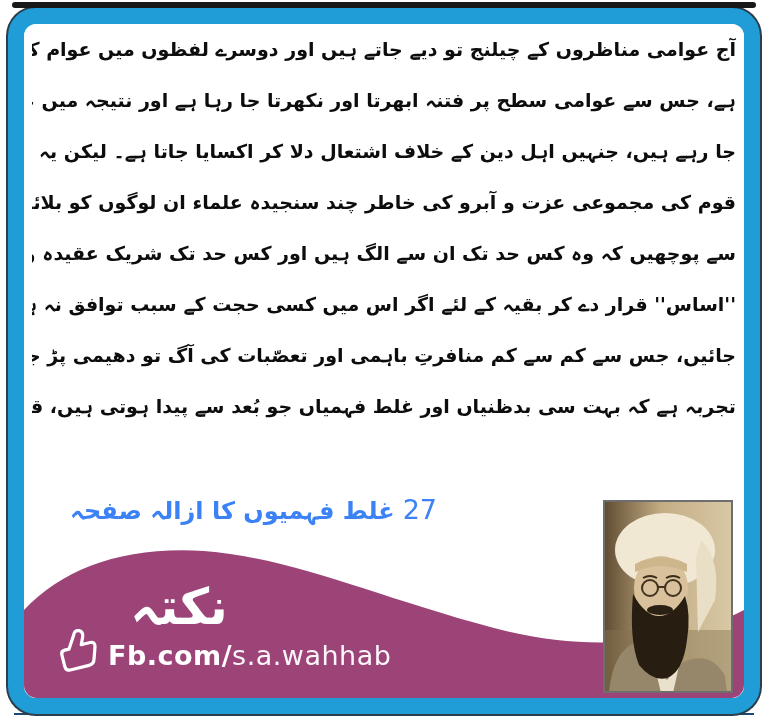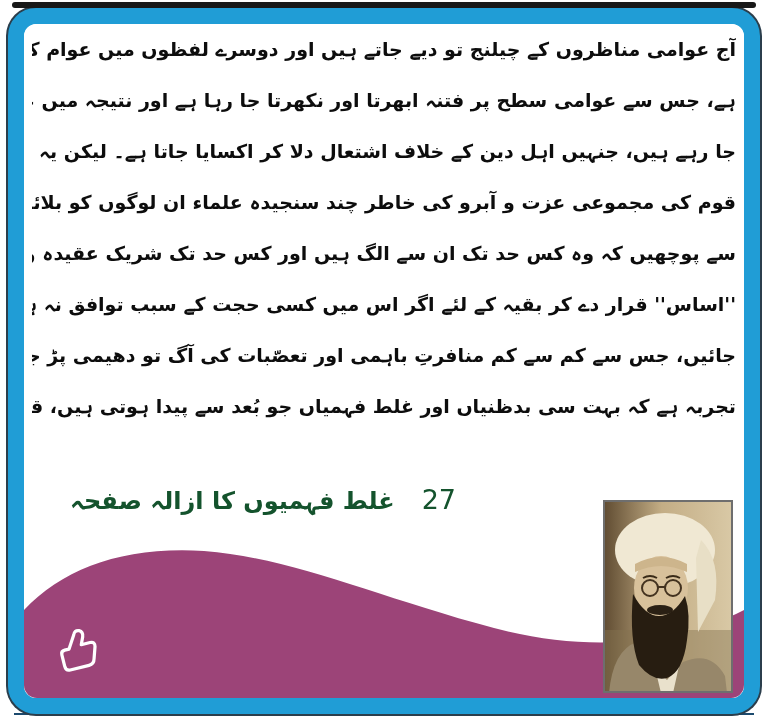--- a/index.html
+++ b/index.html
@@ -13,24 +13,24 @@
   .content{position:relative;width:720px;height:674px;border-radius:13px;overflow:hidden;background:#ffffff;}
 
   
   .text-block{position:absolute;left:8px;right:8px;top:0;z-index:2;direction:rtl;
               color:#0d0d0d;font-weight:bold;font-size:19px;}
   .line{line-height:51px;height:51px;overflow:hidden;white-space:nowrap;
         text-align:justify;text-align-last:justify;}
   .line.endline{text-align-last:right;}
 
   
-  .citation{position:absolute;left:46px;top:460px;z-index:2;display:flex;direction:ltr;
-            align-items:baseline;gap:14px;color:#14532d;}
+  .citation{position:absolute;left:46px;top:470px;z-index:2;display:flex;direction:ltr;
+            align-items:baseline;gap:8px;color:#3b82f6;}
   .citation .ur{font-size:24px;font-weight:bold;direction:rtl;}
-  .citation .num{font-size:27px;font-weight:400;margin-left:13px;}
+  .citation .num{font-size:27px;font-weight:400;}
 
   
   .blob{position:absolute;left:0;top:0;width:720px;height:674px;z-index:1;}
 
   
   .logo{position:absolute;left:95px;top:556px;width:120px;z-index:4;text-align:center;
         color:#ffffff;font-size:50px;font-weight:bold;line-height:1.1;direction:rtl;}
   .thumb{position:absolute;left:22px;top:594px;width:58px;height:58px;z-index:4;}
   .fb{position:absolute;left:84px;top:616px;z-index:4;color:#ffffff;font-size:27px;letter-spacing:.5px;}
   .fb .pre{font-weight:bold;}
@@ -63,27 +63,31 @@
         <div class="line">''اساس'' قرار دے کر بقیہ کے لئے اگر اس میں کسی حجت کے سبب توافق نہ ہو سکے حدود متعین کی</div>
         <div class="line endline">جائیں، جس سے کم سے کم منافرتِ باہمی اور تعصّبات کی آگ تو دھیمی پڑ جائے۔</div>
         <div class="line">تجربہ ہے کہ بہت سی بدظنیاں اور غلط فہمیاں جو بُعد سے پیدا ہوتی ہیں، قرب سے خود بخود ختم ہو جاتی ہیں۔</div>
       </div>
 
       <div class="citation">
         <span class="ur" dir="rtl">غلط فہمیوں کا ازالہ صفحہ</span>
         <span class="num">27</span>
       </div>
 
+      <div class="logo">نکتہ</div>
 
       <svg class="thumb" viewBox="0 0 90 90">
         <g transform="rotate(-14 45 48)" fill="none" stroke="#ffffff" stroke-width="5" stroke-linejoin="round" stroke-linecap="round">
           <path d="M30 78 Q23 78 23 70 L23 52 Q23 46 29 46 L36 46 L48 27 Q51 19 58 22 Q64 25 61 33 L56 44 L70 44 Q78 44 76 52 L70 70 Q68 78 60 78 Z"></path>
         </g>
       </svg>
 
+      <div class="fb">
+        <span class="pre">Fb.com/</span><span class="handle">s.a.wahhab</span>
+      </div>
 
       <svg class="photo" viewBox="0 0 130 193">
         <defs>
           <linearGradient id="pbg" x1="0" y1="0" x2="1" y2="0">
             <stop offset="0" stop-color="#5e4a30"></stop>
             <stop offset="0.45" stop-color="#c3ad85"></stop>
             <stop offset="1" stop-color="#d9c9a6"></stop>
           </linearGradient>
         </defs>
         <rect width="130" height="193" fill="url(#pbg)"></rect>

